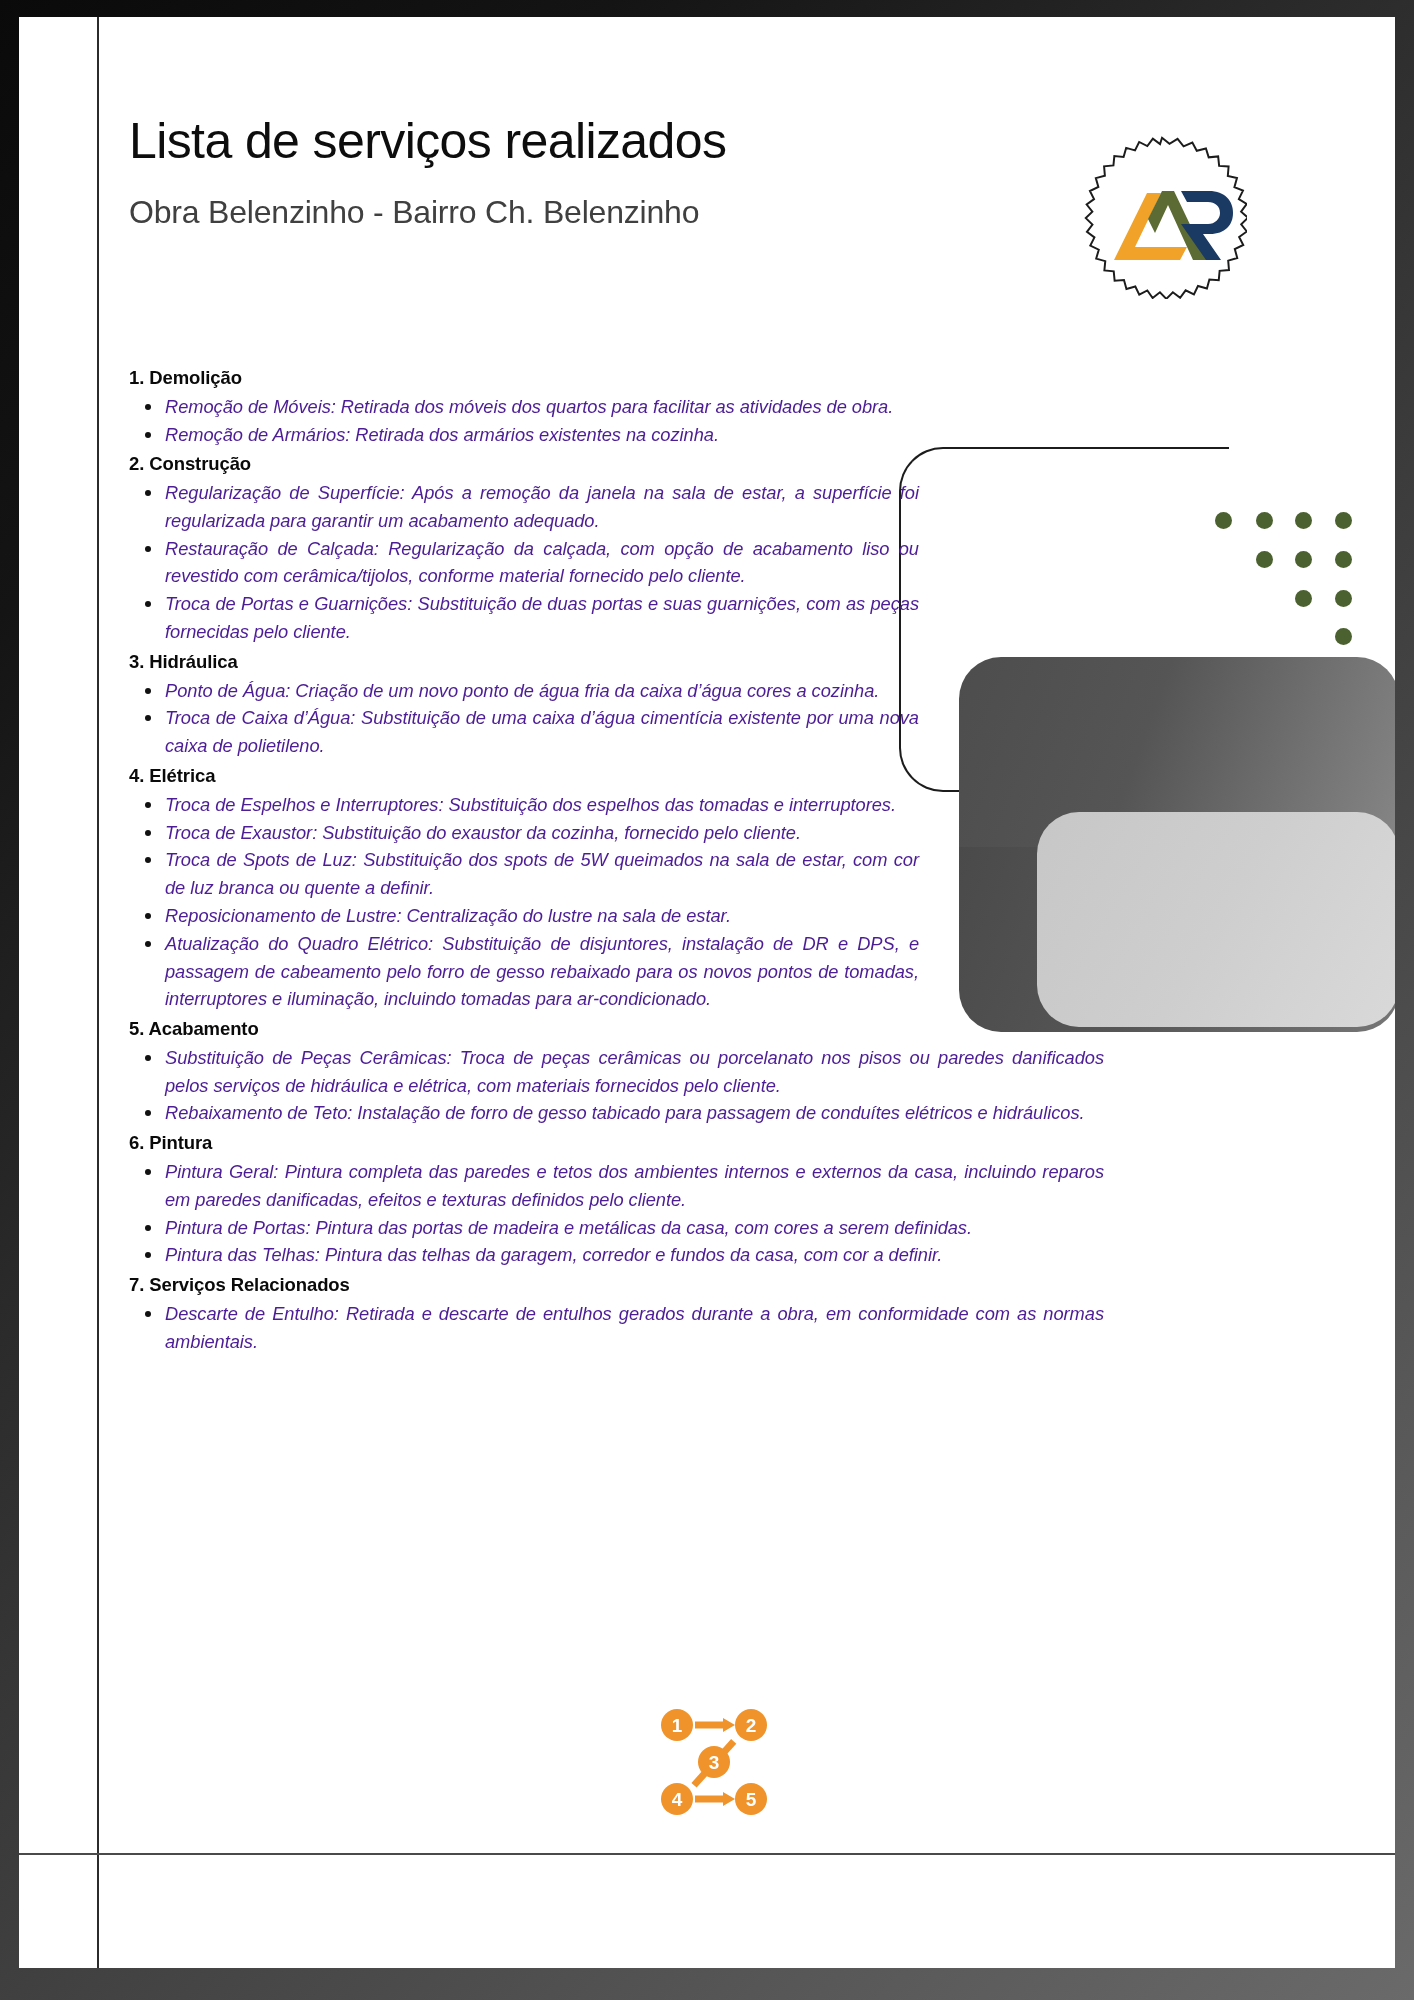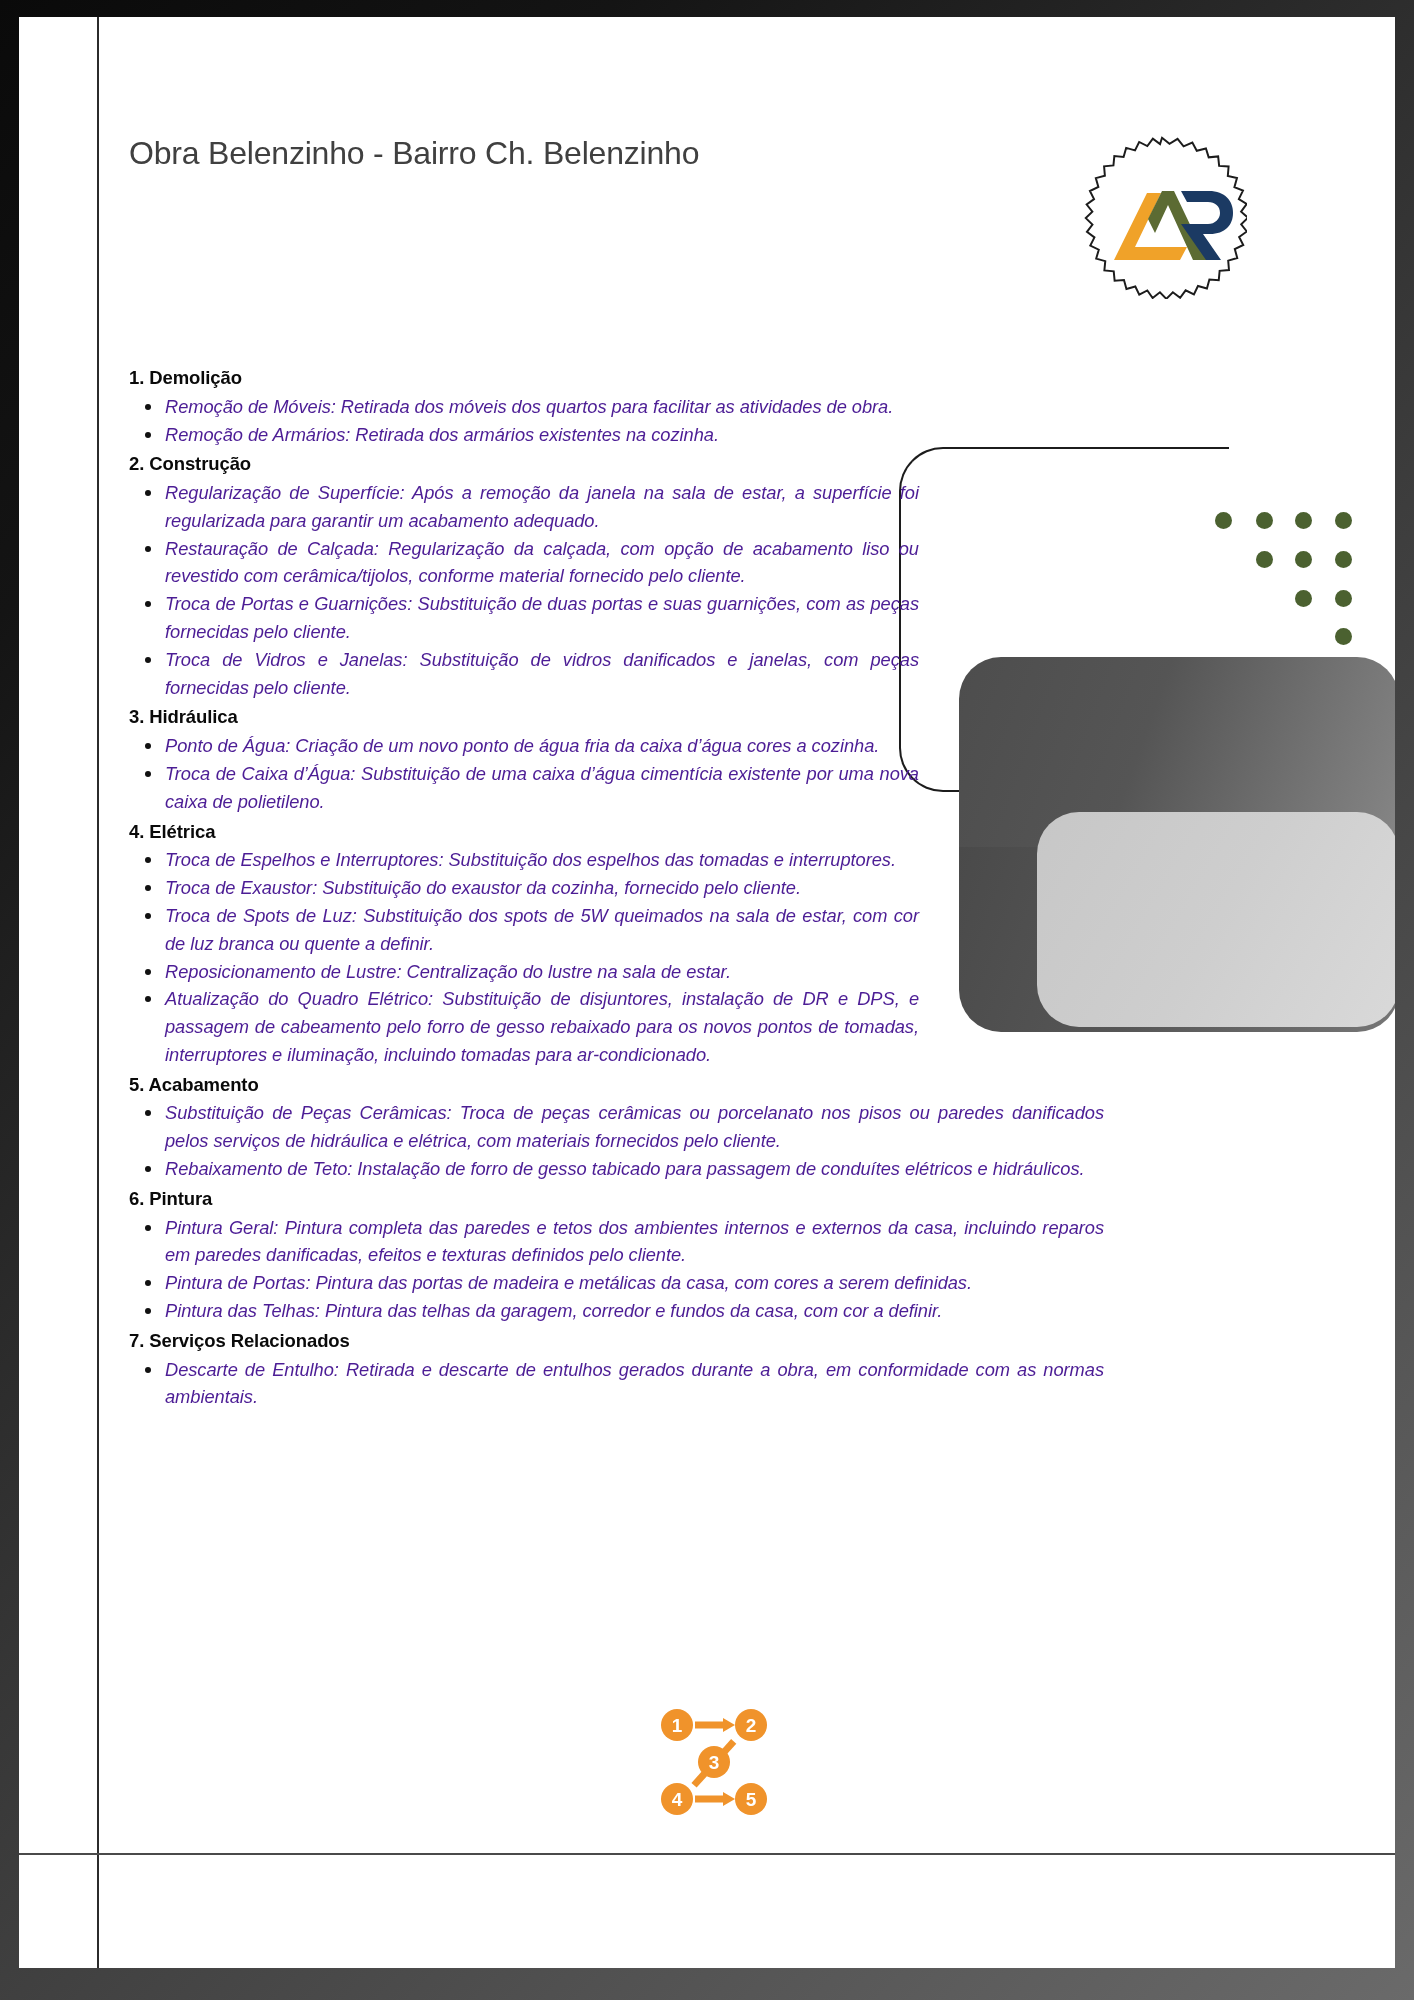--- a/index.html
+++ b/index.html
@@ -219,20 +219,21 @@
       <span style="left:80px;  top:78px;"></span>
       <span style="left:120px; top:78px;"></span>
       <span style="left:120px; top:116px;"></span>
     </div>
 
     <div class="deco-gray-dark"></div>
     <div class="deco-gray-dark2"></div>
     <div class="deco-gray-light"></div>
 
     <div class="header">
+      <h1 class="doc-title">Lista de serviços realizados</h1>
       <h2 class="doc-subtitle">Obra Belenzinho - Bairro Ch. Belenzinho</h2>
     </div>
 
     <div class="logo-badge">
       <svg viewBox="0 0 170 170" xmlns="http://www.w3.org/2000/svg">
         <g fill="none" stroke="#1C1C1C" stroke-width="2">
           <path d="M85 8
                    L92.6 14.1 L100.8 9.1 L106.9 16.6 L115.8 12.8 L120.3 21.2 L129.6 18.8 L132.4 27.8
                    L142 26.9 L143 36.5 L152.6 37.1 L151.8 46.7 L161.1 48.8 L158.5 58.1 L167.2 61.6
                    L163 70.3 L170.9 75.2 L165.3 83 L172.2 89.1 L165.4 95.9 L171.1 103.1 L163.3 108.7
@@ -264,21 +265,20 @@
         <div class="sec-head">1. Demolição</div>
         <ul class="bullets narrow">
           <li>Remoção de Móveis: Retirada dos móveis dos quartos para facilitar as atividades de obra.</li>
           <li>Remoção de Armários: Retirada dos armários existentes na cozinha.</li>
         </ul>
         <div class="sec-head">2. Construção</div>
         <ul class="bullets narrow">
           <li>Regularização de Superfície: Após a remoção da janela na sala de estar, a superfície foi regularizada para garantir um acabamento adequado.</li>
           <li>Restauração de Calçada: Regularização da calçada, com opção de acabamento liso ou revestido com cerâmica/tijolos, conforme material fornecido pelo cliente.</li>
           <li>Troca de Portas e Guarnições: Substituição de duas portas e suas guarnições, com as peças fornecidas pelo cliente.</li>
-          <li>Troca de Vidros e Janelas: Substituição de vidros danificados e janelas, com peças fornecidas pelo cliente.</li>
         </ul>
         <div class="sec-head">3. Hidráulica</div>
         <ul class="bullets narrow">
           <li>Ponto de Água: Criação de um novo ponto de água fria da caixa d’água cores a cozinha.</li>
           <li>Troca de Caixa d’Água: Substituição de uma caixa d’água cimentícia existente por uma nova caixa de polietileno.</li>
         </ul>
         <div class="sec-head">4. Elétrica</div>
         <ul class="bullets narrow">
           <li>Troca de Espelhos e Interruptores: Substituição dos espelhos das tomadas e interruptores.</li>
           <li>Troca de Exaustor: Substituição do exaustor da cozinha, fornecido pelo cliente.</li>

